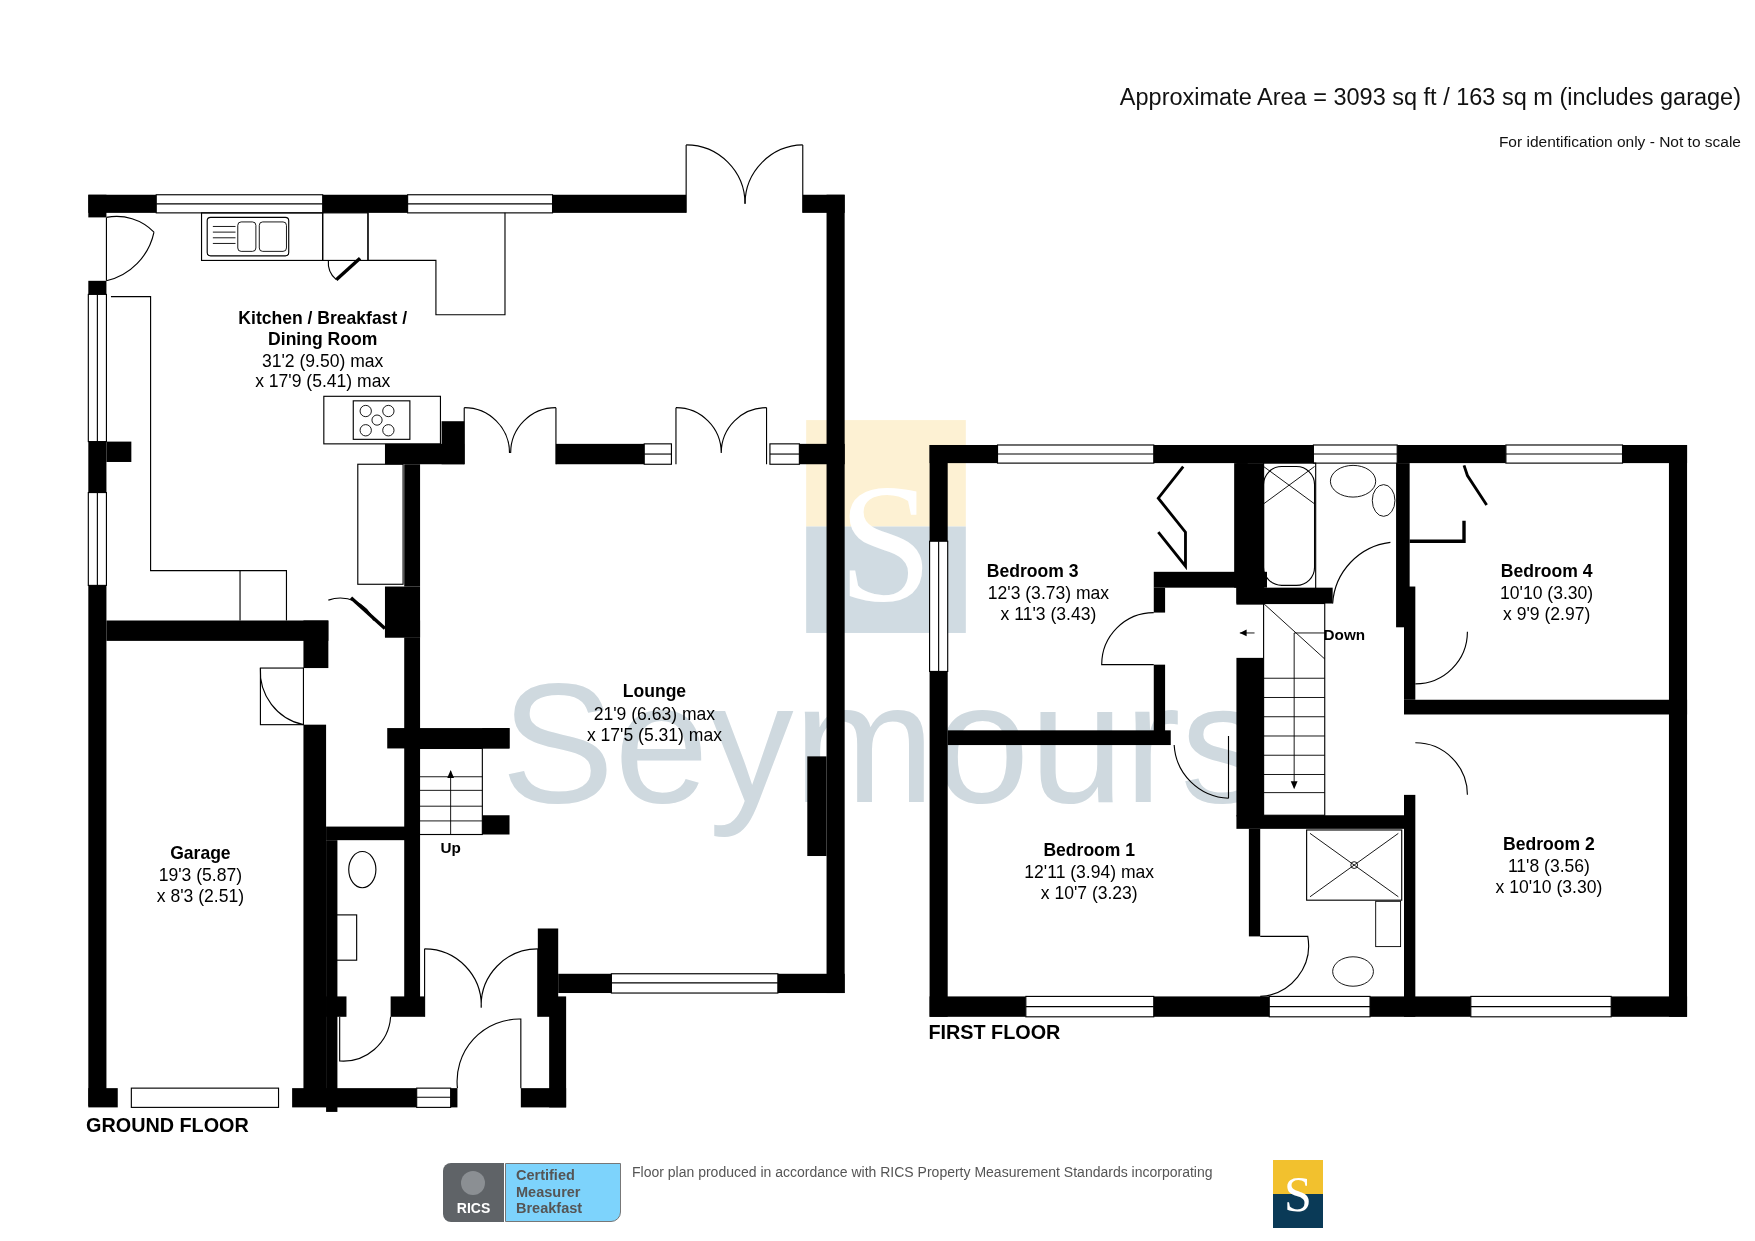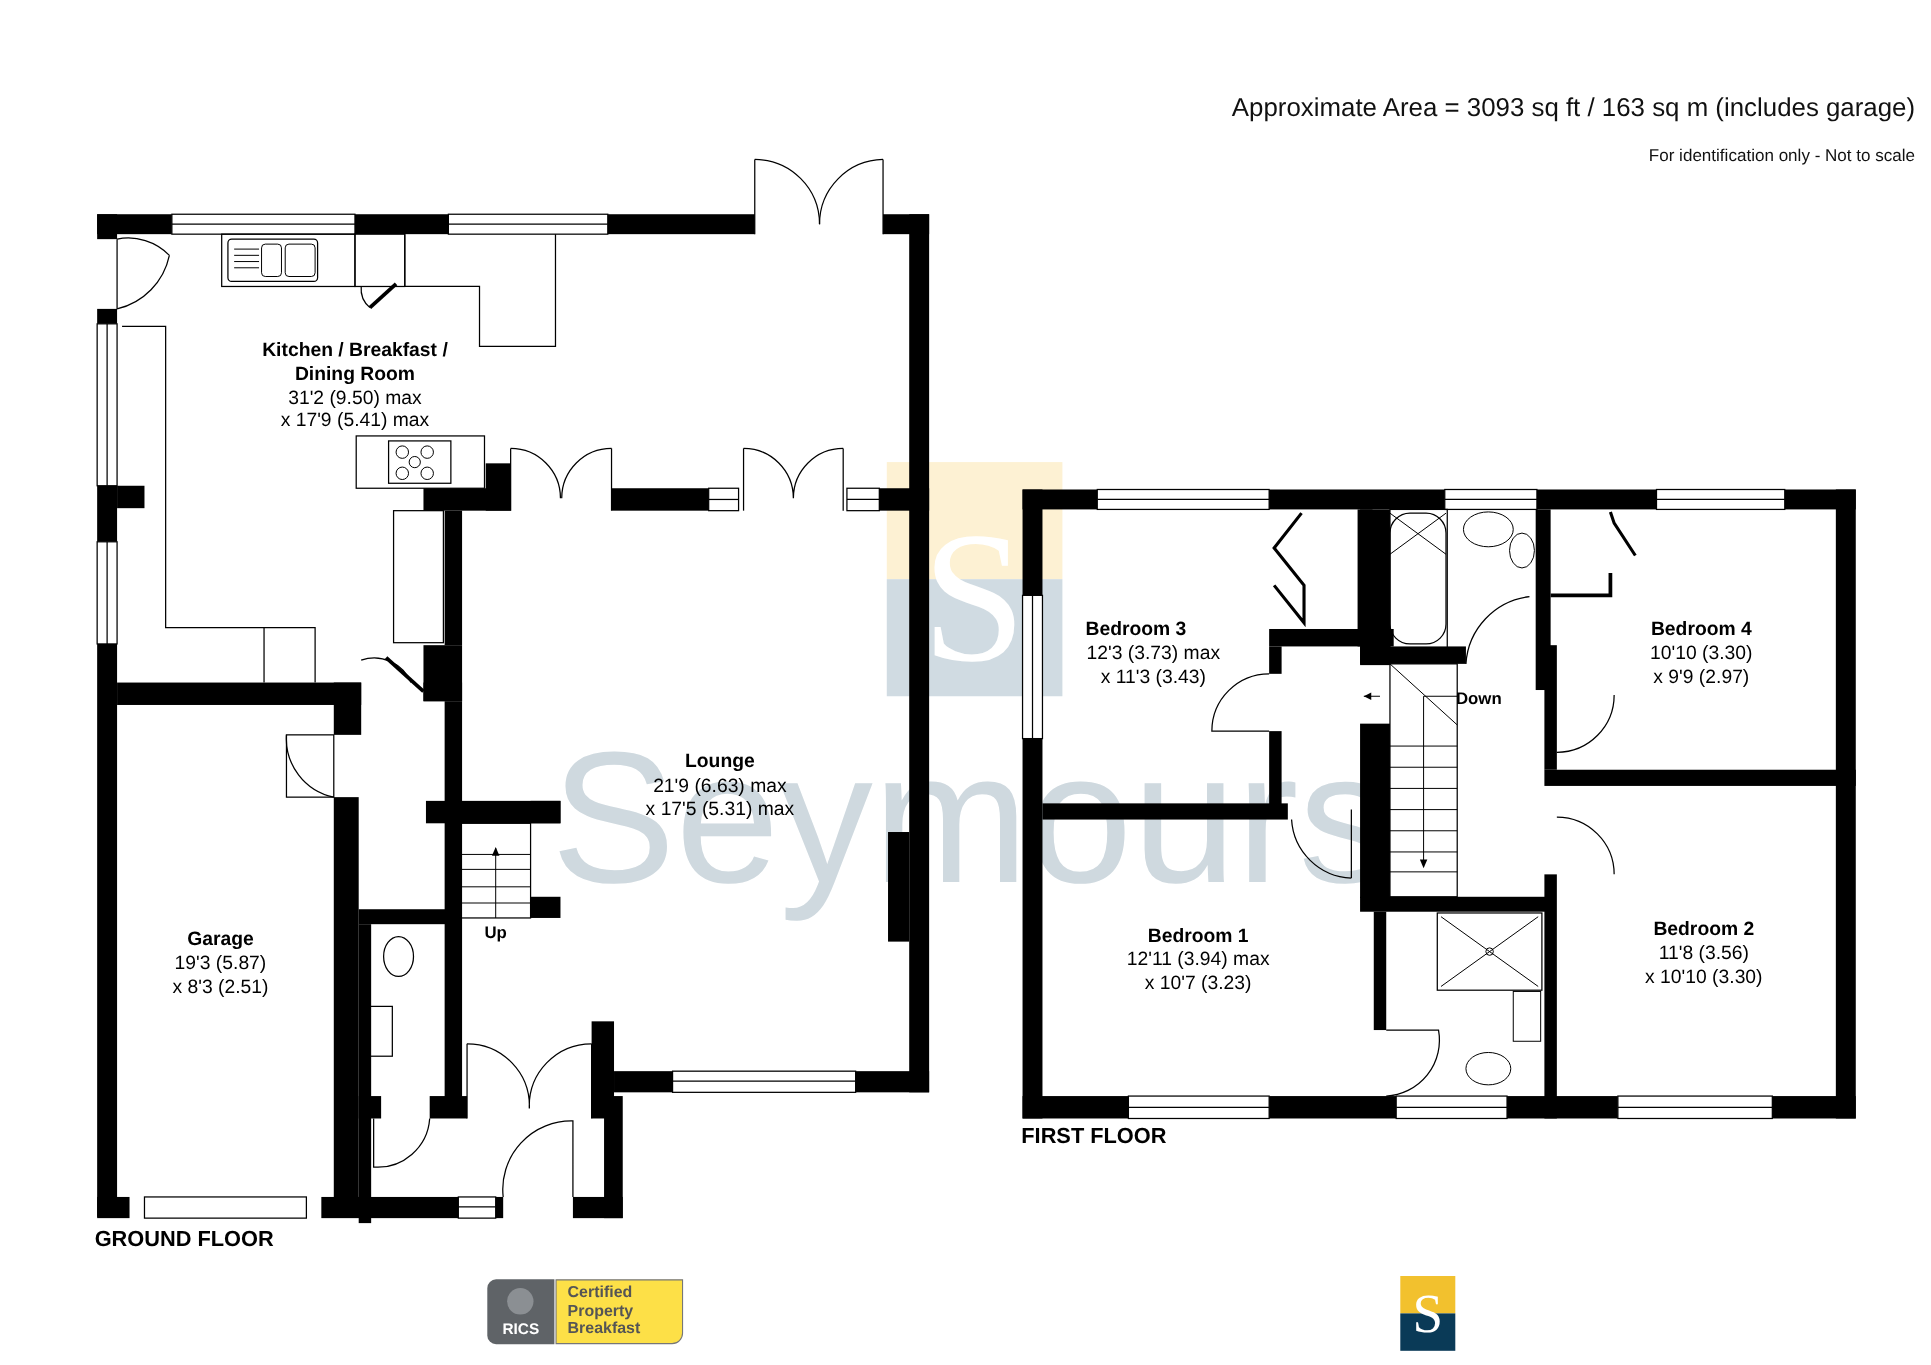--- a/index.html
+++ b/index.html
@@ -12,21 +12,21 @@
   .room-name { font-family: "Liberation Sans", sans-serif; font-weight: bold; font-size: 15.5px; fill: #000; }
   .room-dim { font-family: "Liberation Sans", sans-serif; font-size: 15.5px; fill: #000; }
   .floor-label { font-family: "Liberation Sans", sans-serif; font-weight: bold; font-size: 17.5px; fill: #000; }
   .small-label { font-family: "Liberation Sans", sans-serif; font-weight: bold; font-size: 13.5px; fill: #000; }
   .area-title { position: absolute; right: 14px; top: 84px; font-size: 23.5px; color: #111; white-space: nowrap; }
   .area-sub { position: absolute; right: 14px; top: 122px; font-size: 15.5px; color: #111; white-space: nowrap; margin-top: 11px; }
   .footer-text { position: absolute; left: 632px; top: 1163px; font-size: 14px; line-height: 18.5px; color: #555; white-space: nowrap; }
   .rics { position: absolute; left: 443px; top: 1163px; width: 61px; height: 59px; background: #5f6367; border-radius: 8px 0 0 8px; color: #fff; }
   .rics-lion { position: absolute; left: 18px; top: 8px; width: 24px; height: 24px; border-radius: 50%; background: #8b8f93; }
   .rics-text { position: absolute; left: 0; right: 0; bottom: 6px; text-align: center; font-weight: bold; font-size: 14px; }
-  .cpm { position: absolute; left: 505px; top: 1163px; width: 114px; height: 57px; border: 1.5px solid #777; border-radius: 0 0 10px 0; background: #fde047; }
+  .cpm { position: absolute; left: 505px; top: 1163px; width: 114px; height: 57px; border: 1.5px solid #777; border-radius: 0 0 10px 0; background: #7dd3fc; }
   .cpm-text { position: absolute; left: 10px; top: 3px; font-weight: bold; font-size: 14.5px; line-height: 16.5px; color: #555; }
   .logo { position: absolute; left: 1273px; top: 1160px; width: 50px; height: 68px; }
   .logo .top { position: absolute; left: 0; top: 0; width: 50px; height: 34px; background: #f2c12e; }
   .logo .bot { position: absolute; left: 0; top: 34px; width: 50px; height: 34px; background: #0a3a57; }
   .logo .s { position: absolute; left: 0; top: 6px; width: 50px; text-align: center; font-family: "Liberation Serif", serif; font-size: 50px; line-height: 56px; color: #fff; }
 </style>
 </head>
 <body>
 
 <div class="area-title">Approximate Area = 3093 sq ft / 163 sq m (includes garage)</div>
@@ -290,23 +290,24 @@
   <text class="floor-label" x="820" y="918">FIRST FLOOR</text>
 </svg>
 
 <div class="rics">
   <div class="rics-lion"></div>
   <div class="rics-text">RICS</div>
 </div>
 <div class="cpm">
   <div class="cpm-text">
     <div>Certified</div>
-    <div>Property</div>
+    <div>Measurer</div>
     <div>Breakfast</div>
   </div>
 </div>
 <div class="footer-text">
+  <div>Floor plan produced in accordance with RICS Property Measurement Standards incorporating</div>
 </div>
 <div class="logo">
   <div class="top"></div>
   <div class="bot"></div>
   <div class="s">S</div>
 </div>
 
 </body></html>

